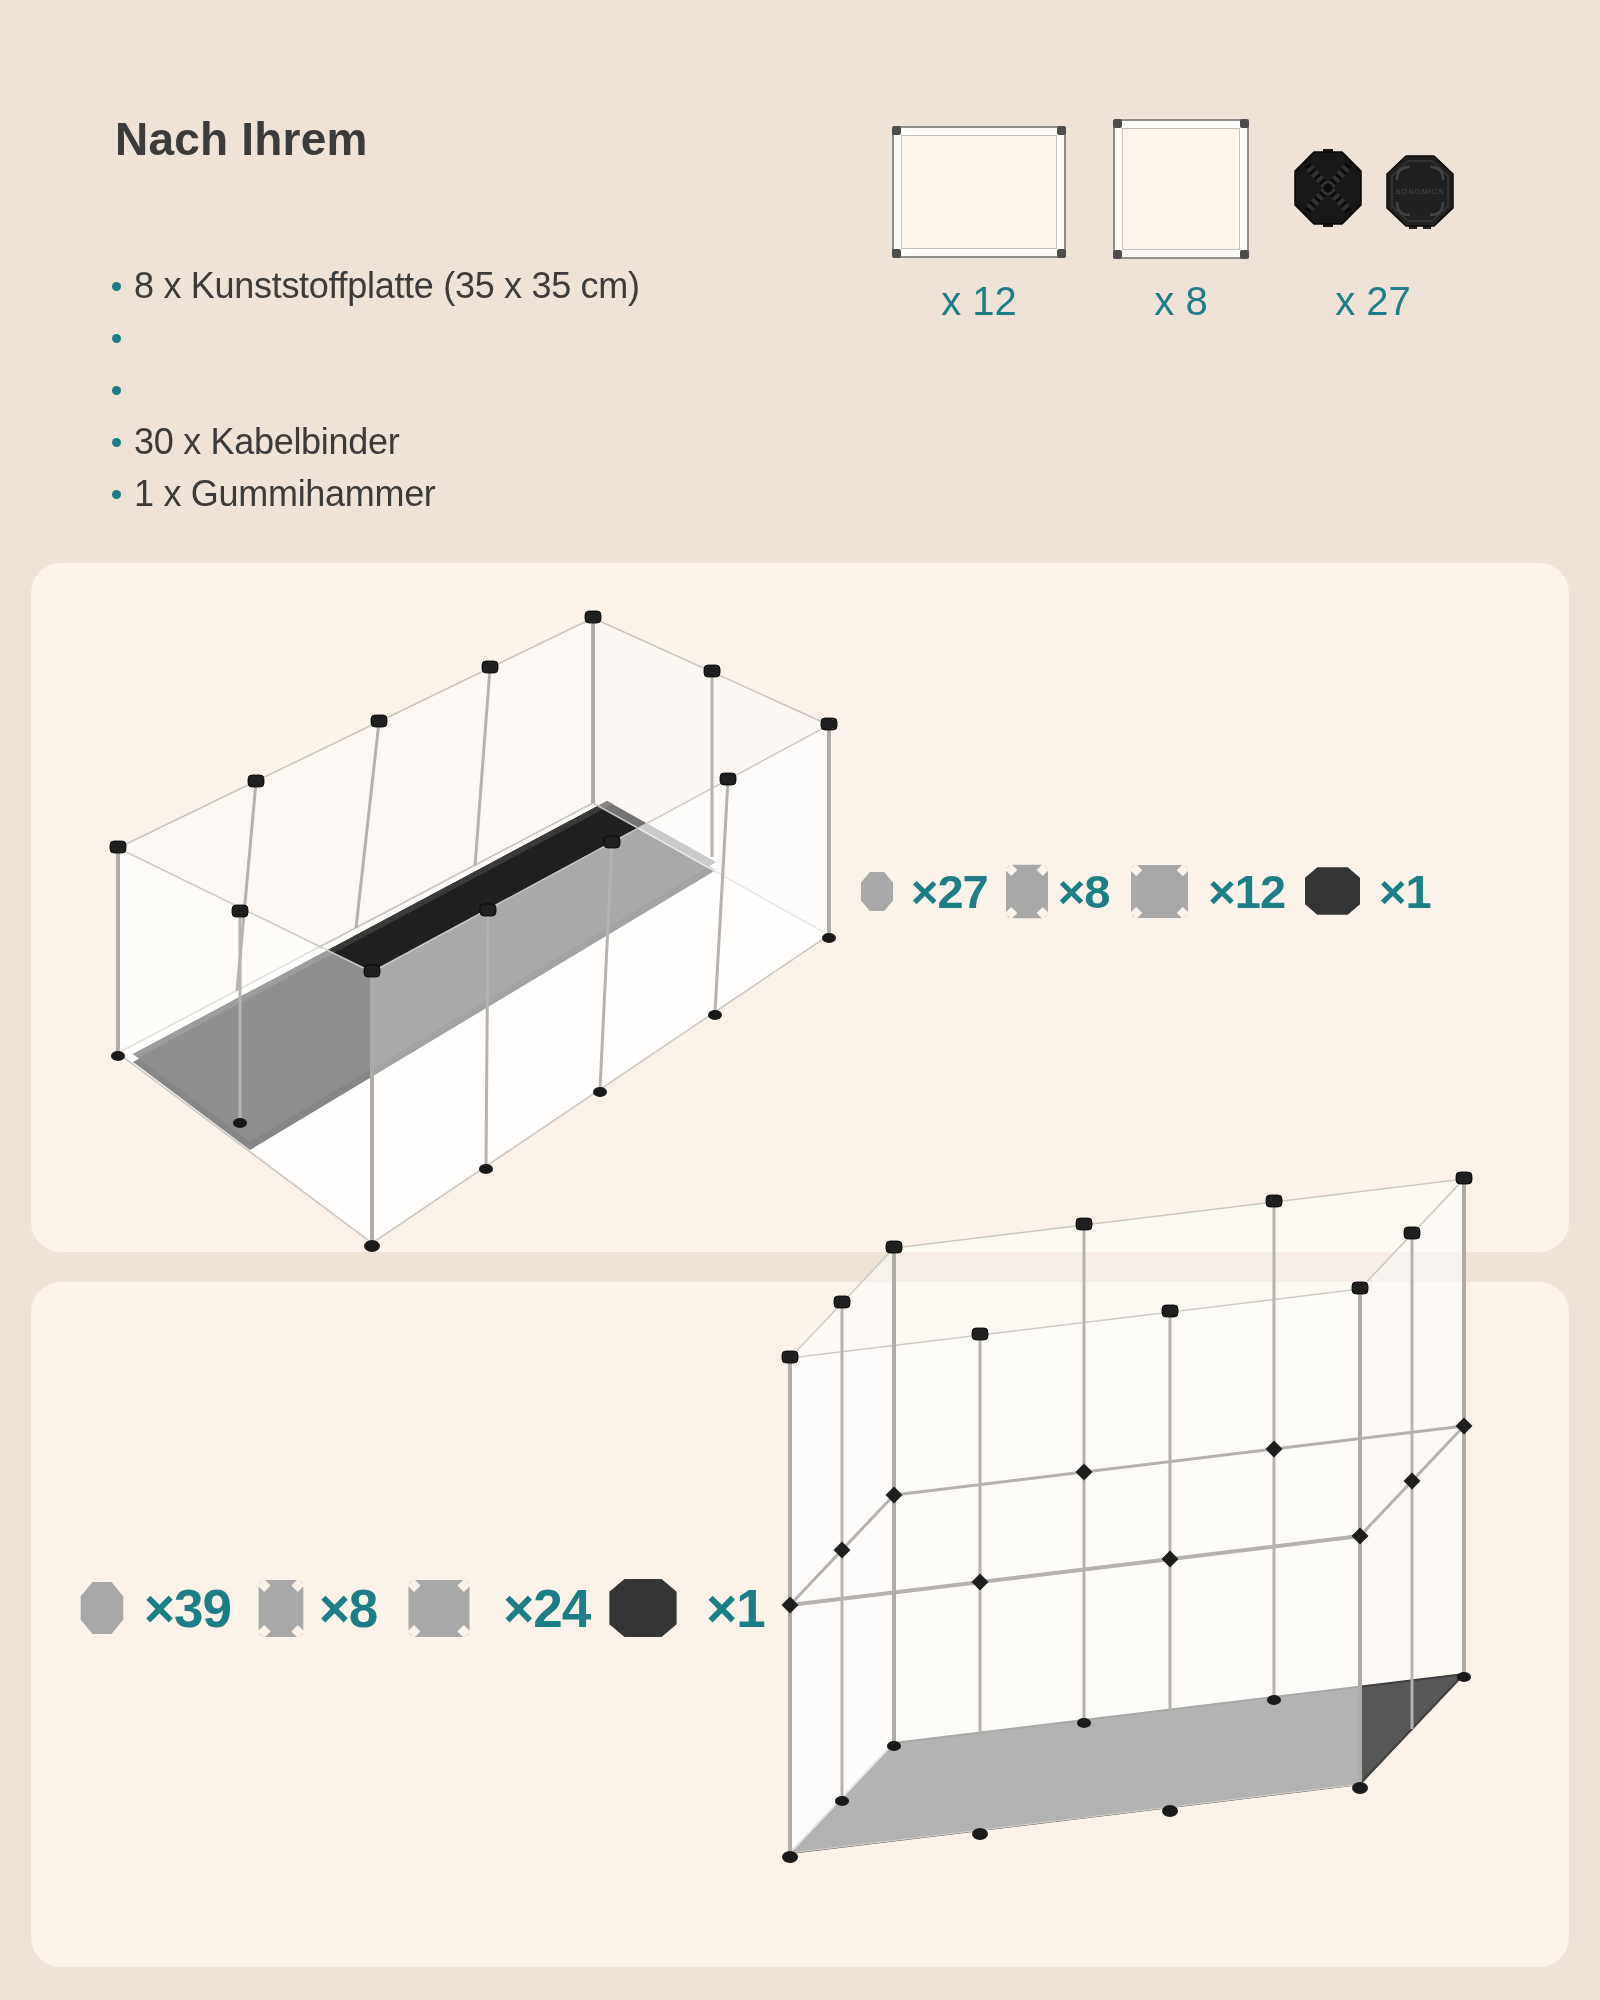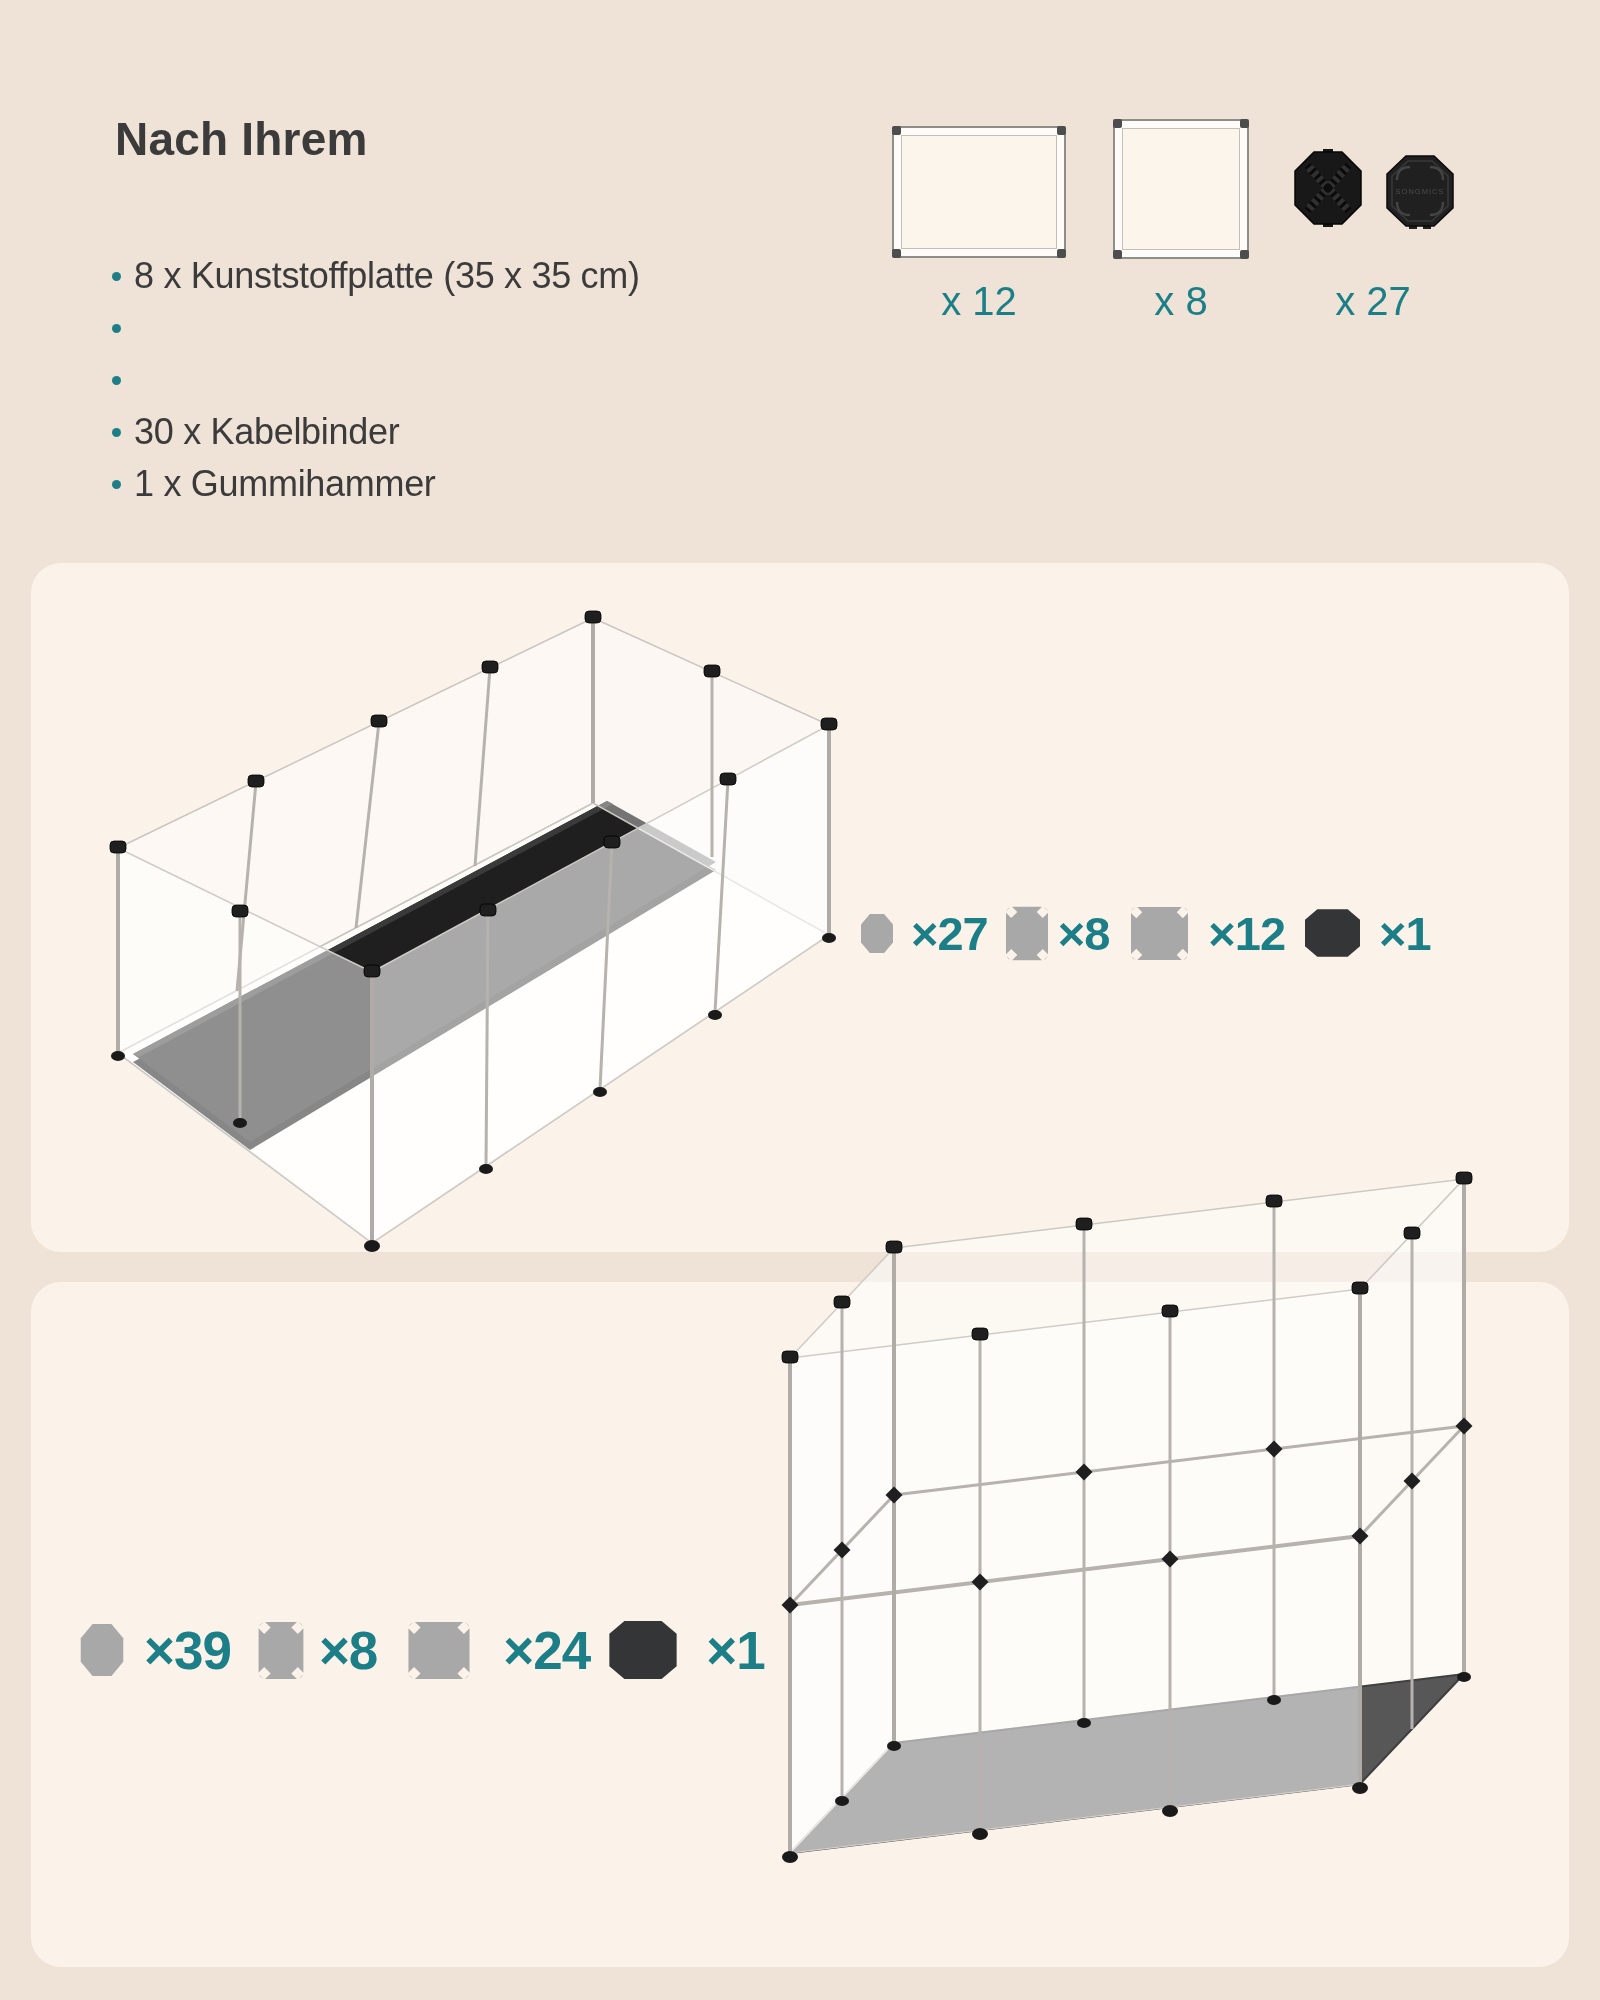--- a/index.html
+++ b/index.html
@@ -14,21 +14,21 @@
     background:var(--card-bg,#FBF3EA); border-radius:30px;
   }
   #card-small-pen { top:563px; height:689px; }
   #card-large-pen { top:1282px; height:685px; }
 
   .title {
     position:absolute; left:115px; top:110px;
     font-size:46px; font-weight:700; color:var(--text,#3B3B3B);
     line-height:58px; letter-spacing:.2px;
   }
-  .bullets { position:absolute; left:112px; top:250px; margin:0; padding:0; list-style:none; }
+  .bullets { position:absolute; left:112px; top:260px; margin:0; padding:0; list-style:none; }
   .bullets li { display:flex; align-items:center; height:52px; font-size:36px; color:var(--text,#3B3B3B); letter-spacing:-.3px; white-space:nowrap; }
   .bullets .dot { width:9px; height:9px; border-radius:50%; background:var(--accent,#1C7F87); margin-right:13px; flex:none; }
 
   .panel-img {
     position:absolute; background:#FCF5EC;
     border:2px solid #8F8D8A; border-radius:5px;
     box-shadow: inset 0 0 0 7px #FEFCF8, inset 0 0 0 8px rgba(150,147,143,.55);
   }
   #panel-large-img { left:892px; top:126px; width:170px; height:128px; }
   #panel-small-img { left:1113px; top:119px; width:132px; height:136px; }
@@ -41,21 +41,21 @@
   #connector-flat  { left:1385px; top:154px; }
 
   .part-label {
     position:absolute; top:279px; font-size:40px; font-weight:500;
     color:var(--accent,#1C7F87); text-align:center; white-space:nowrap;
   }
   #label-large { left:892px;  width:174px; }
   #label-small { left:1113px; width:136px; }
   #label-conn  { left:1285px; width:176px; }
 
-  .legend { position:absolute; display:flex; align-items:center;margin-top:42px; }
+  .legend { position:absolute; display:flex; align-items:center; }
   #legend-small-pen { left:861px; top:860px;  height:62px; }
   #legend-large-pen { left:80px;  top:1576px; height:64px; }
   .legend .num { font-weight:700; color:var(--accent,#1C7F87); letter-spacing:-1px; white-space:nowrap; }
   #legend-small-pen .num { font-size:47px; }
   #legend-large-pen .num { font-size:53px; }
   .licon { display:flex; align-items:center; flex:none; }
   .licon .sym-gray { color:var(--icon-gray,#A8A8A8); }
   .notch { fill:var(--card-bg,#FBF3EA); }
   .mat-fill { fill:var(--icon-dark,#333536); }
 

